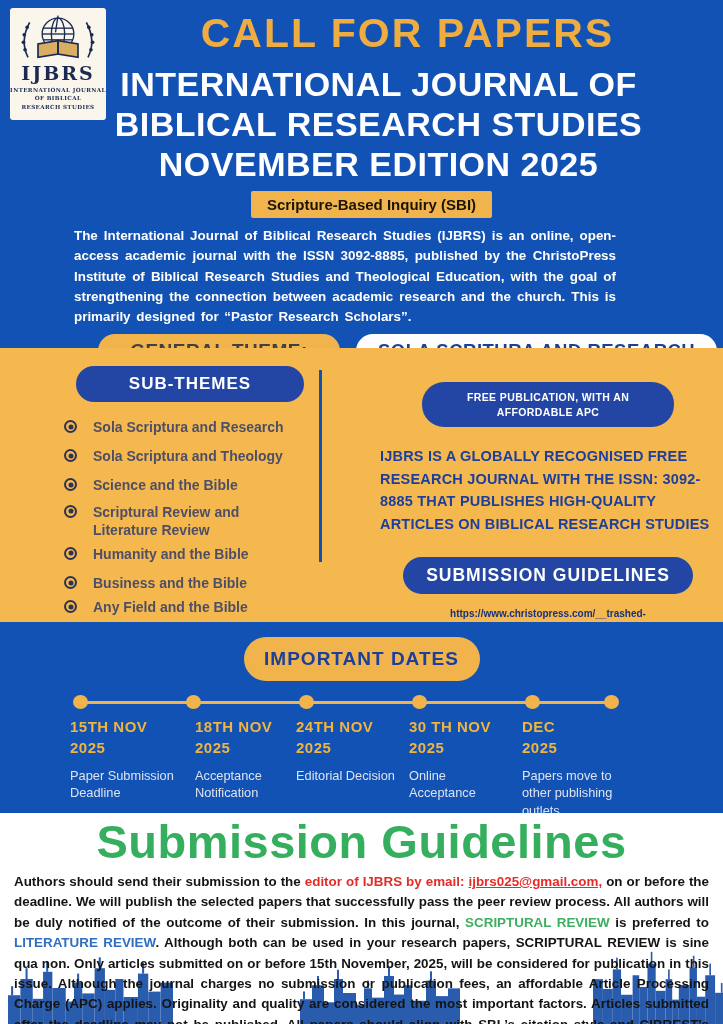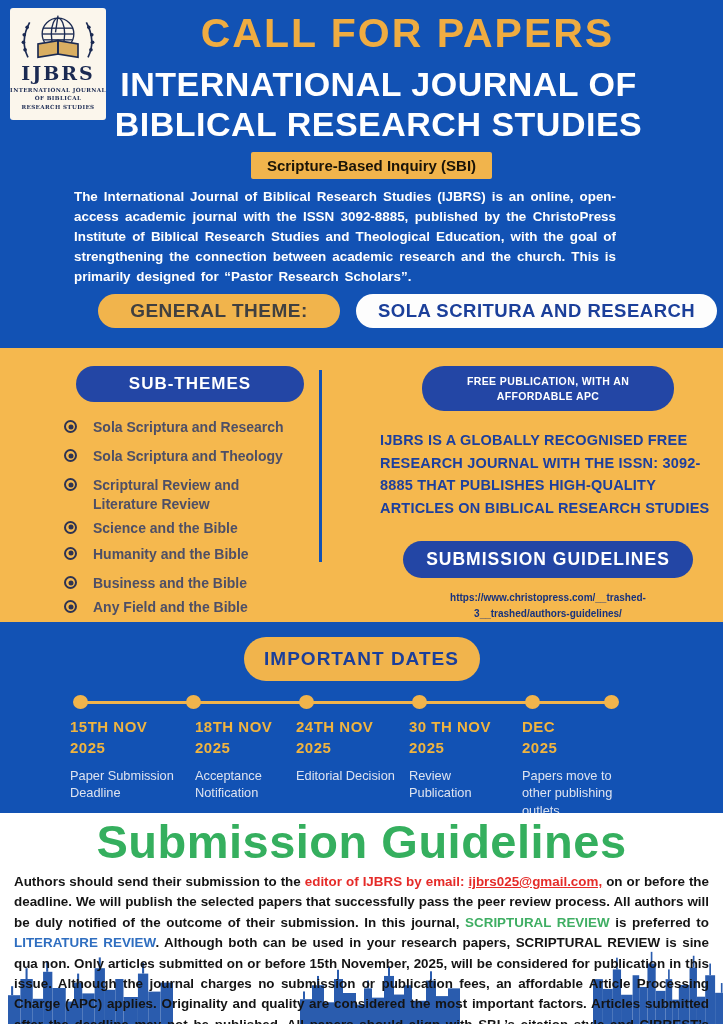--- a/index.html
+++ b/index.html
@@ -60,21 +60,21 @@
   .subtheme-item { display:flex; gap:16px; margin-bottom:11px; align-items:flex-start; }
   .bullet {
     flex:0 0 13px; width:13px; height:13px; border:2.5px solid #2E3352;
     border-radius:50%; position:relative; margin-top:2px; background:#F5B84E;
   }
   .bullet::after {
     content:""; position:absolute; left:50%; top:50%; width:5px; height:5px;
     transform:translate(-50%,-50%); border-radius:50%; background:#2E3352;
   }
   .subtheme-label { color:#4E4F66; font-size:14px; font-weight:600; line-height:1.3; }
-  .right-col { position:absolute; left:380px; top:18px; width:336px; }
+  .right-col { position:absolute; left:380px; top:34px; width:336px; }
   .freepub-pill {
     background:#2346A5; color:#fff; font-size:10.5px; font-weight:800;
     text-align:center; line-height:1.4; padding:8px 6px; border-radius:22px;
     width:252px; margin:0 auto; letter-spacing:.4px;
   }
   .pub-text {
     margin-top:18px; color:#1C3F9E; font-size:14.5px; font-weight:800;
     line-height:1.55; letter-spacing:.2px;
   }
   .guidelines-pill {
@@ -187,20 +187,21 @@
       <div>INTERNATIONAL JOURNAL</div>
       <div>OF BIBLICAL</div>
       <div>RESEARCH STUDIES</div>
     </div>
   </div>
 
   <div class="kicker">CALL FOR PAPERS</div>
   <div class="headline">
     <div>INTERNATIONAL JOURNAL OF</div>
     <div>BIBLICAL RESEARCH STUDIES</div>
+    <div>NOVEMBER EDITION 2025</div>
   </div>
   <div class="sbi-badge-row">
     <span class="sbi-badge">Scripture-Based Inquiry (SBI)</span>
   </div>
   <p class="intro">The International Journal of Biblical Research Studies (IJBRS) is an online, open-access academic journal with the ISSN 3092-8885, published by the ChristoPress Institute of Biblical Research Studies and Theological Education, with the goal of strengthening the connection between academic research and the church. This is primarily designed for “Pastor Research Scholars”.</p>
   <div class="theme-row">
     <div class="theme-label-pill">GENERAL THEME:</div>
     <div class="theme-value-pill">SOLA SCRITURA AND RESEARCH</div>
   </div>
 </div>
@@ -211,27 +212,27 @@
   <div class="left-col">
     <div class="subthemes-pill">SUB-THEMES</div>
     <div class="subtheme-item">
       <span class="bullet"></span>
       <span class="subtheme-label">Sola Scriptura and Research</span>
     </div>
     <div class="subtheme-item">
       <span class="bullet"></span>
       <span class="subtheme-label">Sola Scriptura and Theology</span>
     </div>
+    <div class="subtheme-item" style="margin-bottom:8px;">
+      <span class="bullet"></span>
+      <span class="subtheme-label">Science and the Bible</span>
+    </div>
     <div class="subtheme-item" style="margin-bottom:6px;">
       <span class="bullet"></span>
       <span class="subtheme-label" style="width:210px;">Scriptural Review and Literature Review</span>
-    </div>
-    <div class="subtheme-item" style="margin-bottom:8px;">
-      <span class="bullet"></span>
-      <span class="subtheme-label">Science and the Bible</span>
     </div>
     <div class="subtheme-item">
       <span class="bullet"></span>
       <span class="subtheme-label">Humanity and the Bible</span>
     </div>
     <div class="subtheme-item" style="margin-bottom:6px;">
       <span class="bullet"></span>
       <span class="subtheme-label">Business and the Bible</span>
     </div>
     <div class="subtheme-item">
@@ -285,21 +286,21 @@
         <div>24TH NOV</div>
           <div>2025</div>
       </div>
       <div class="date-label">Editorial Decision</div>
     </div>
     <div class="date-col" style="left:409px;">
       <div class="date-head">
         <div>30 TH  NOV</div>
           <div>2025</div>
       </div>
-      <div class="date-label">Review Publication</div>
+      <div class="date-label">Online Acceptance</div>
     </div>
     <div class="date-col" style="left:522px; width:118px;">
       <div class="date-head">
         <div>DEC</div>
           <div>2025</div>
       </div>
       <div class="date-label">Papers move to other publishing outlets</div>
     </div>
   </div>
 </div>

